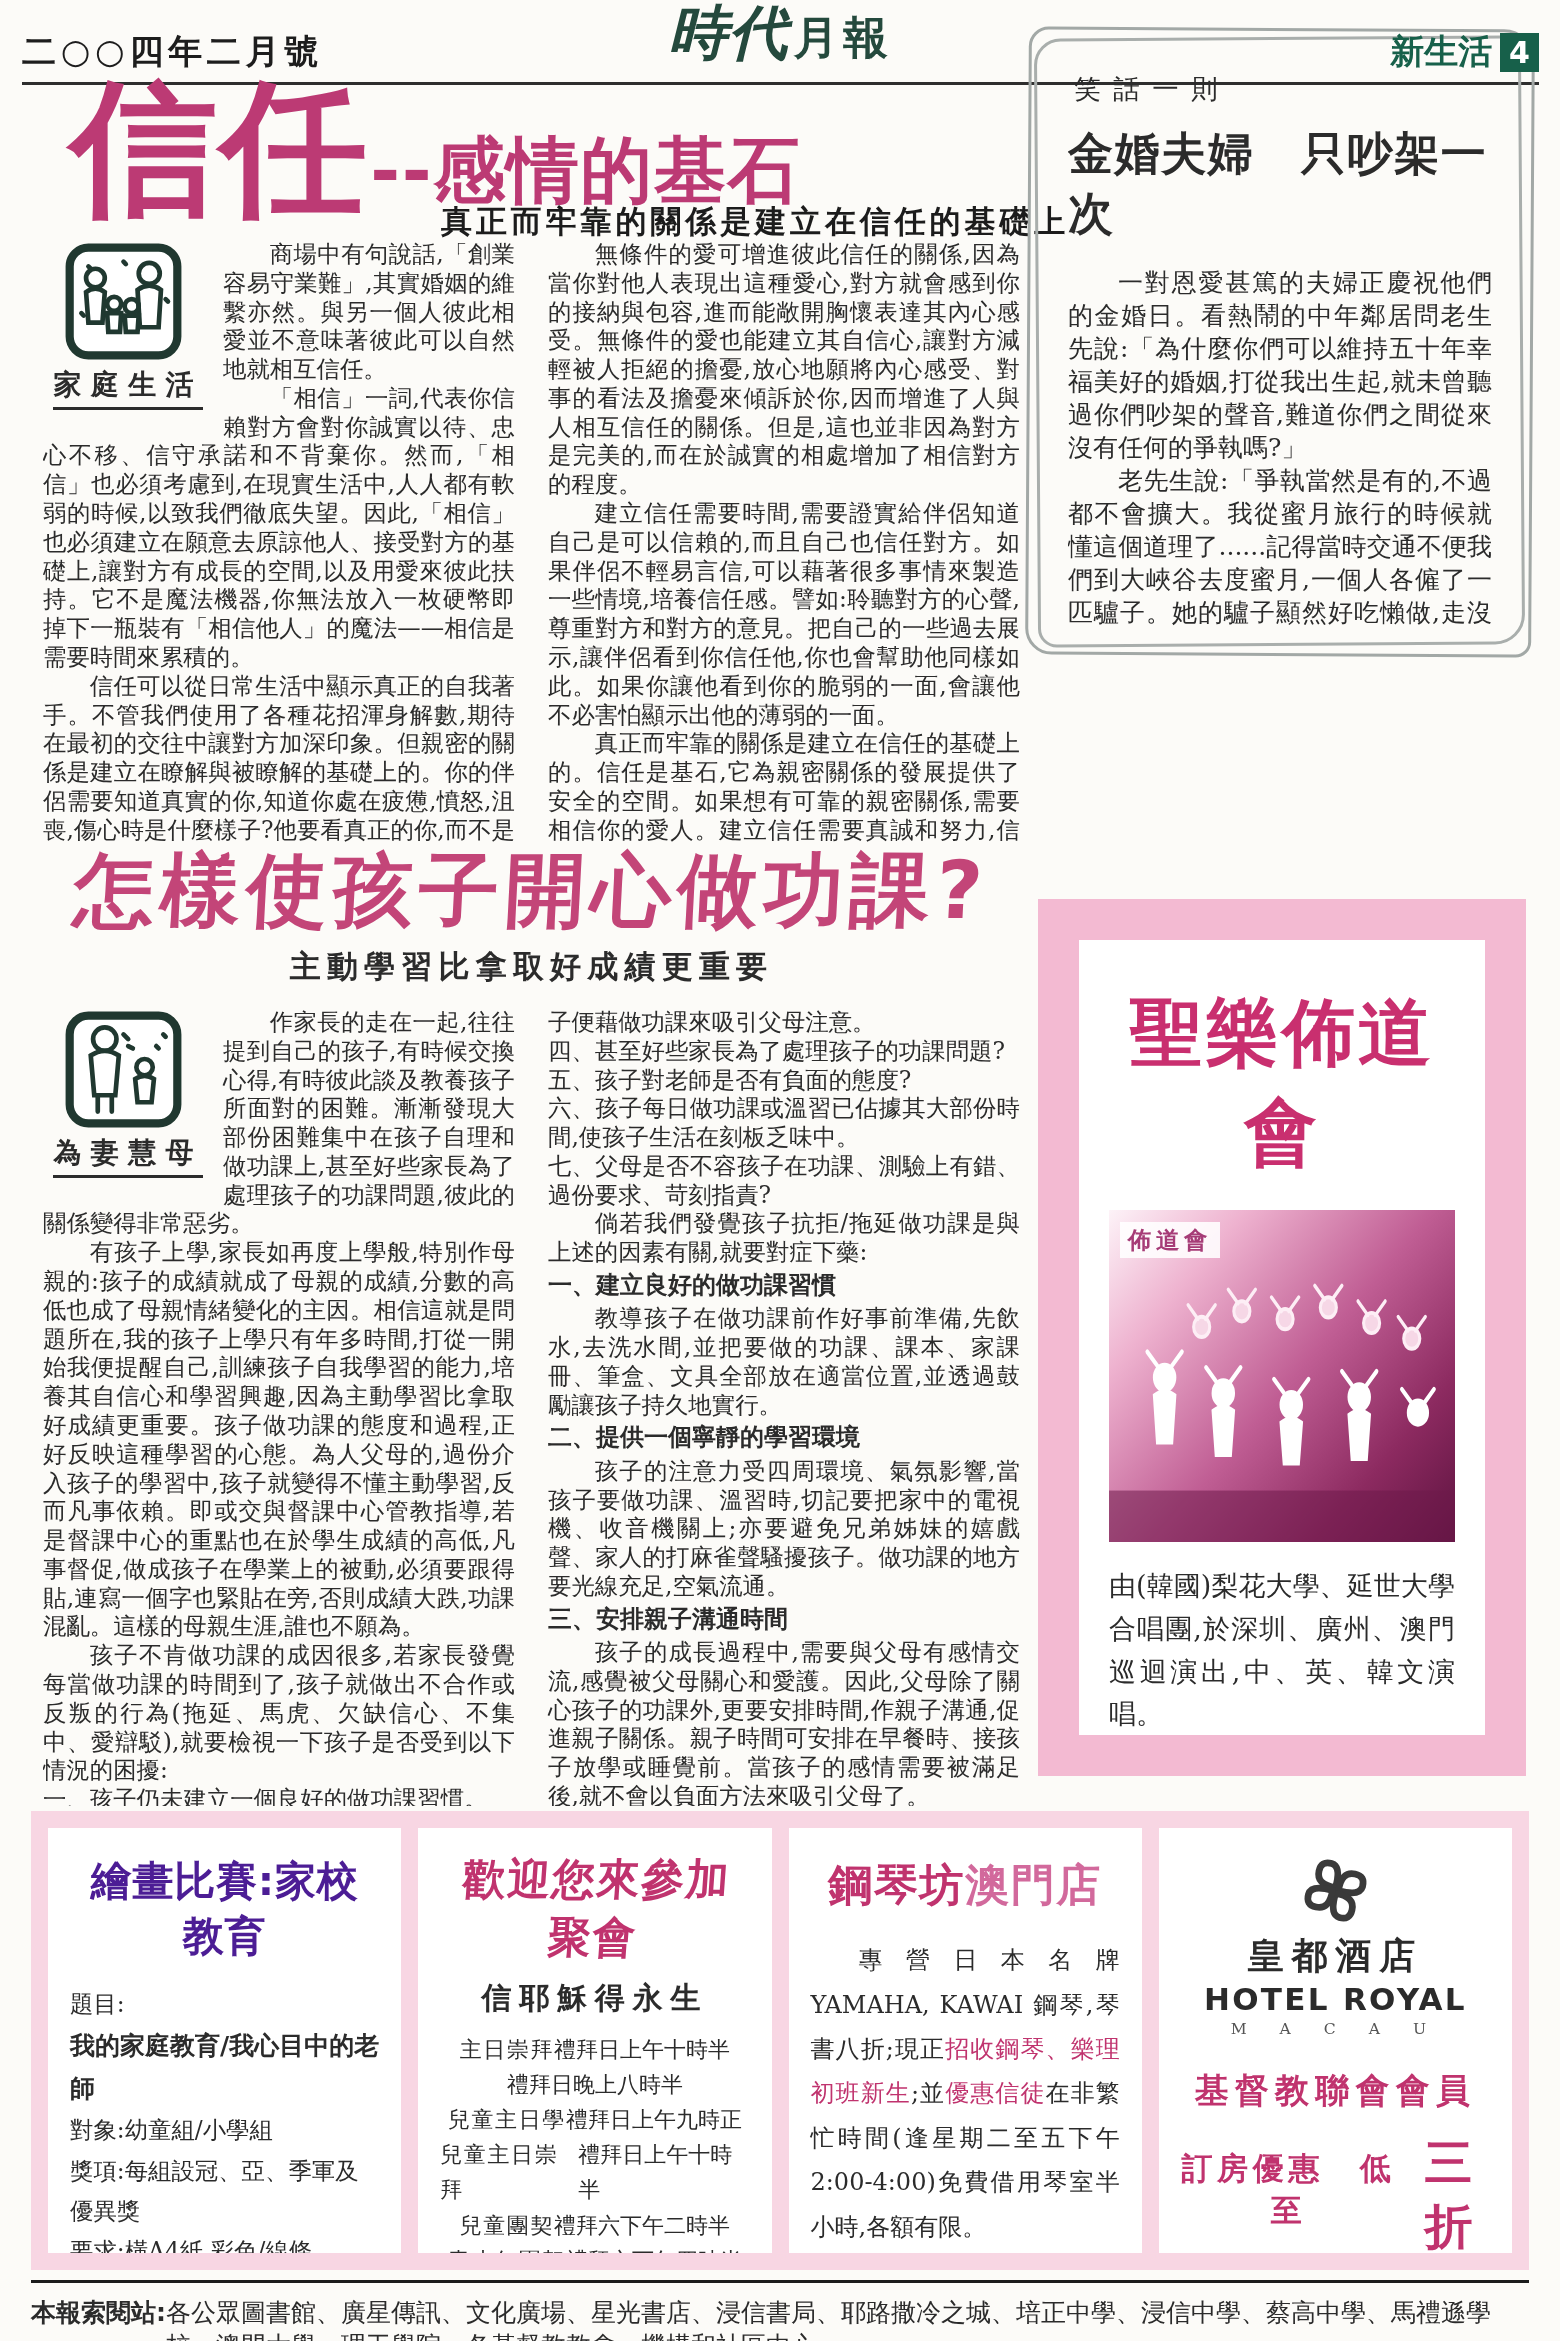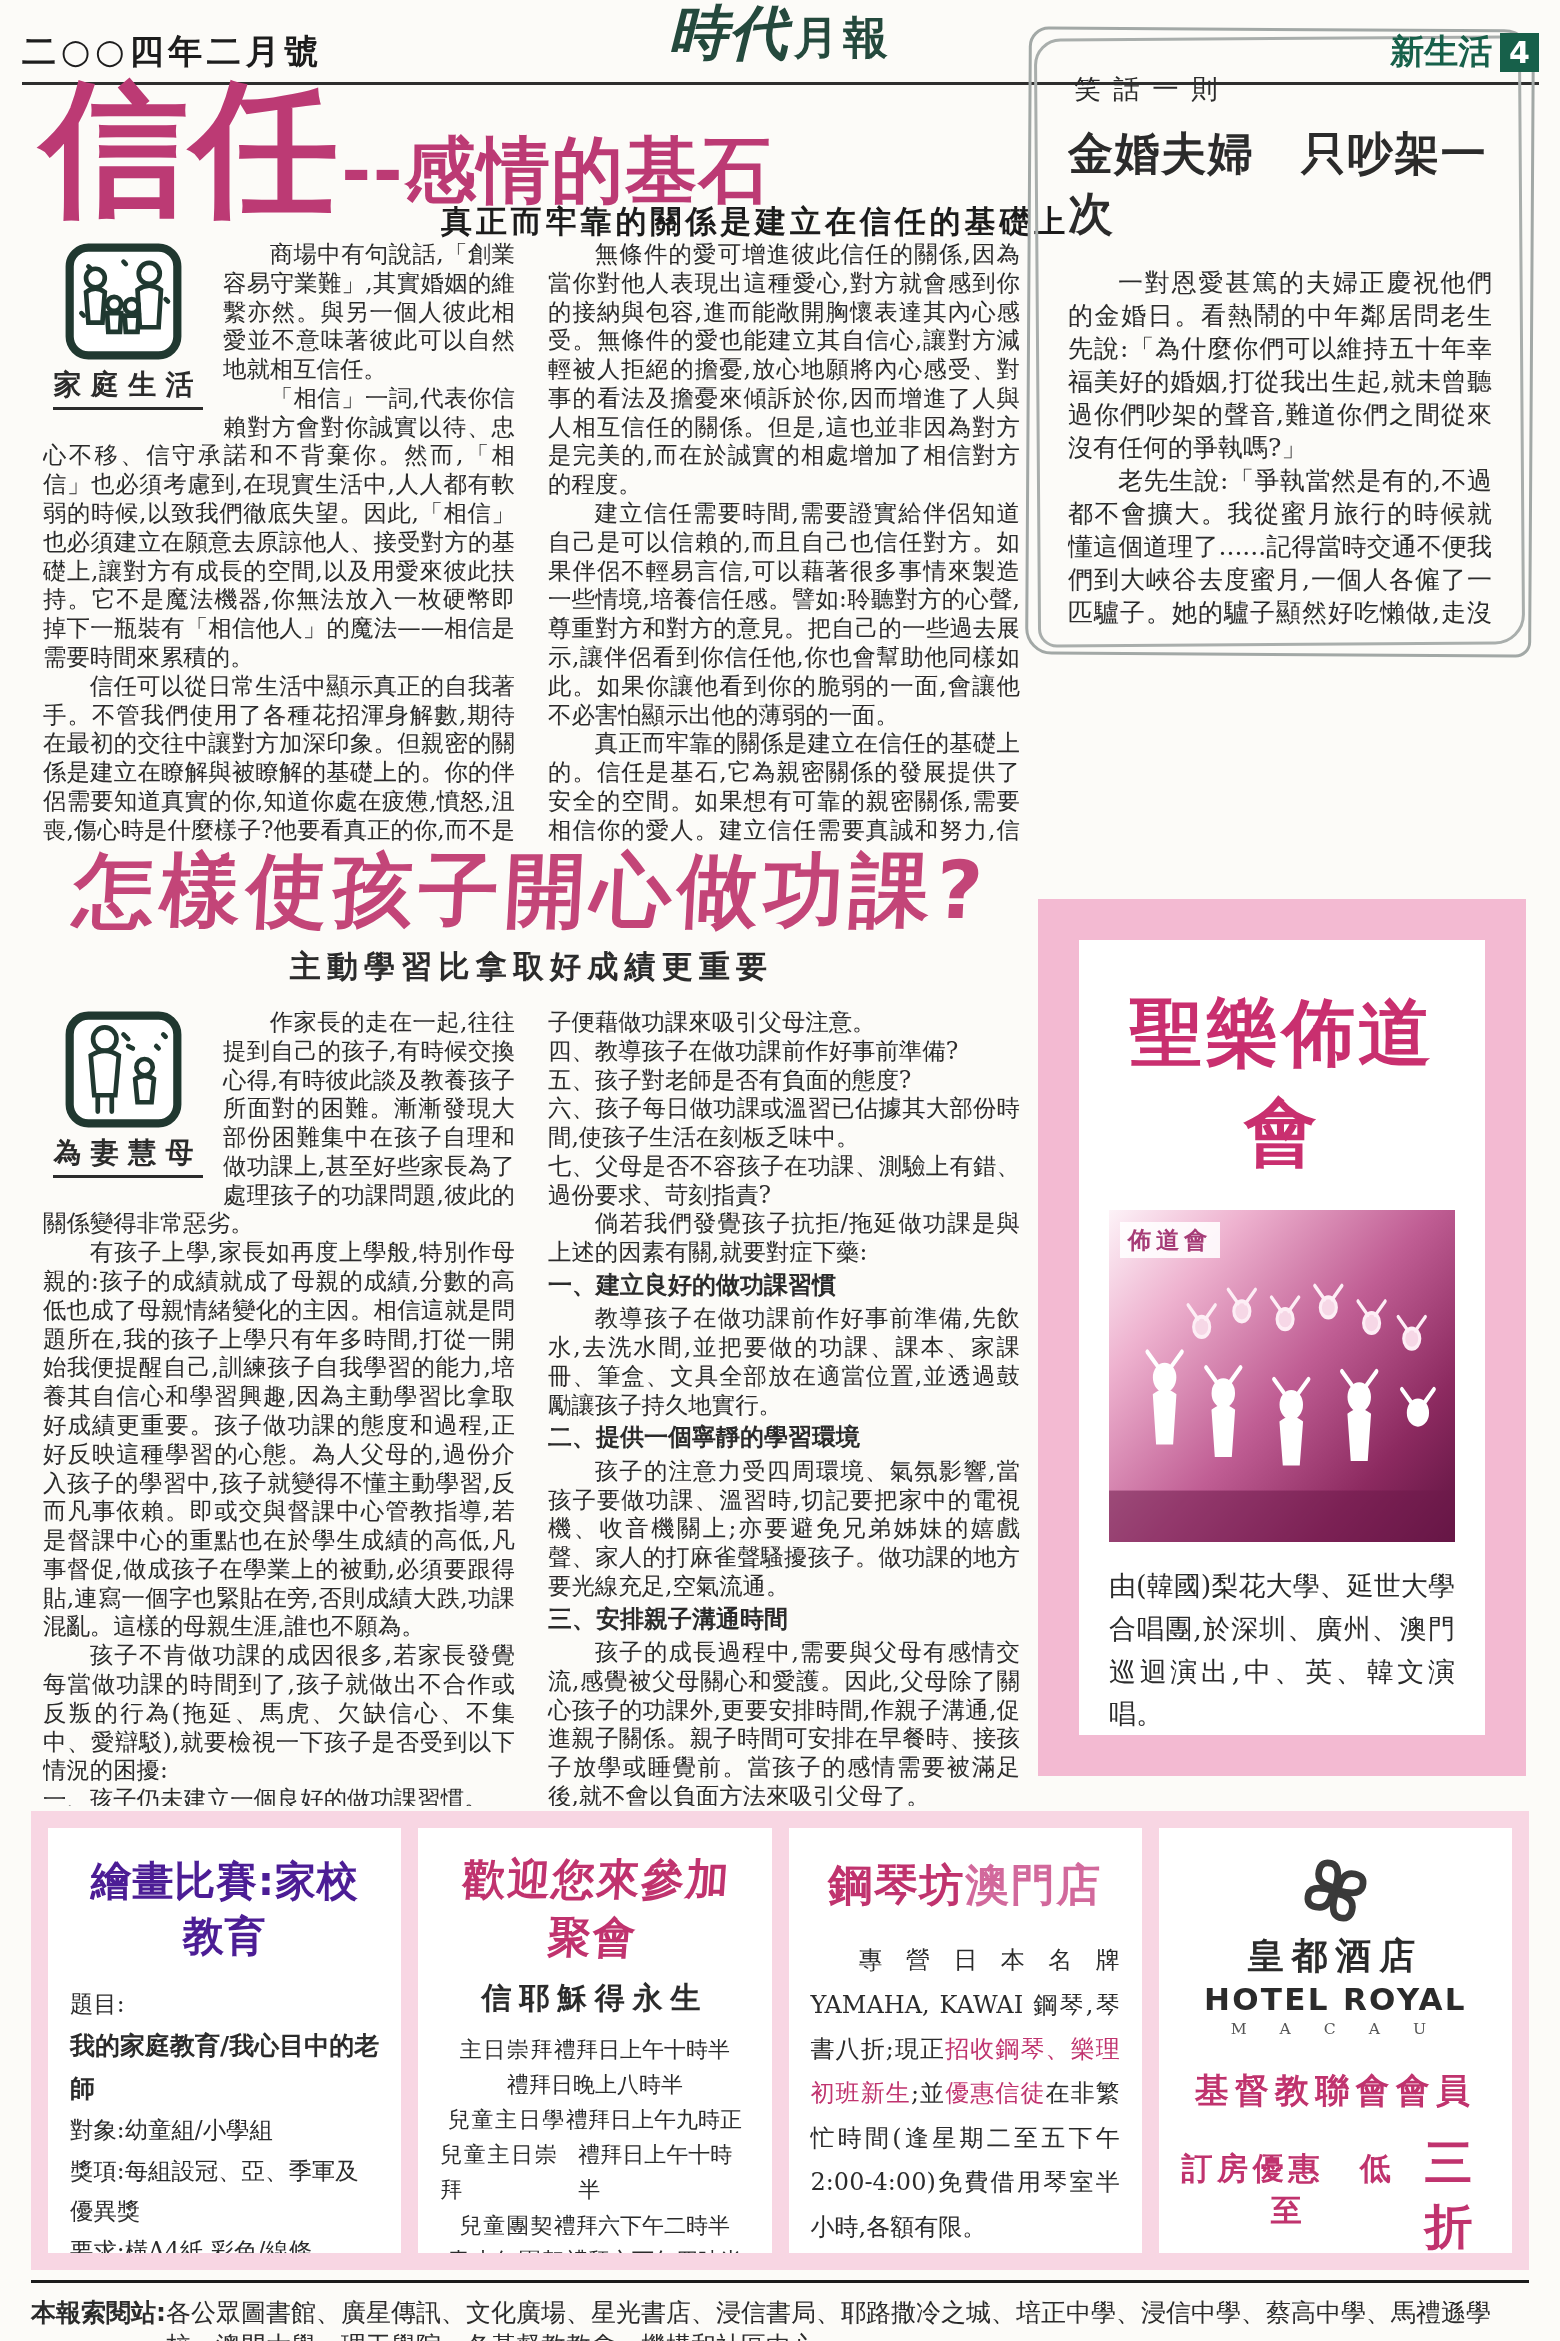--- a/index.html
+++ b/index.html
@@ -17,21 +17,21 @@
   .issue{font-size:34px;font-weight:600;letter-spacing:4.7px;color:#1d1d1d;}
   .masthead{position:absolute;left:0;right:0;text-align:center;bottom:7.8px;color:var(--green);}
   .masthead .script{font-size:59px;font-weight:900;font-style:italic;letter-spacing:1.6px;}
   .masthead .rest{font-size:45px;font-weight:700;letter-spacing:4.7px;}
   .sect{display:flex;align-items:center;gap:7.8px;z-index:2;}
   .sect .nm{font-size:34px;font-weight:800;color:var(--green-box);font-family:"DejaVu Sans","Liberation Sans",sans-serif;}
   .sect .num{width:39px;height:39px;background:var(--green-box);color:#fff;display:flex;
              align-items:center;justify-content:center;font-size:30px;font-weight:800;
              font-family:"DejaVu Sans","Liberation Sans",sans-serif;}
   
-  #a1title{position:absolute;left:41px;top:75px;display:flex;align-items:flex-end;color:var(--magenta);}
+  #a1title{position:absolute;left:70px;top:75px;display:flex;align-items:flex-end;color:var(--magenta);}
   #a1title .big{font-size:147px;line-height:1;font-weight:900;letter-spacing:3.1px;
                 font-family:"DejaVu Sans","Liberation Sans",sans-serif;}
   #a1title .rest{font-size:72px;line-height:1;font-weight:900;padding-bottom:15.6px;letter-spacing:1.6px;
                  font-family:"DejaVu Sans","Liberation Sans",sans-serif;}
   #a1sub{position:absolute;left:441px;top:201px;font-size:31px;font-weight:700;letter-spacing:3.9px;color:#1c1c1c;}
   
   .cols{position:absolute;display:flex;gap:33px;overflow:hidden;}
   #a1cols{left:43px;top:240px;width:977px;height:602px;}
   #a2cols{left:43px;top:1008px;width:977px;height:798px;}
   .col{width:472px;font-size:23.4px;line-height:1.23;}
@@ -199,21 +199,21 @@
       <div>
           <p>作家長的走在一起,往往提到自己的孩子,有時候交換心得,有時彼此談及教養孩子所面對的困難。漸漸發現大部份困難集中在孩子自理和做功課上,甚至好些家長為了處理孩子的功課問題,彼此的關係變得非常惡劣。</p>
           <p>有孩子上學,家長如再度上學般,特別作母親的:孩子的成績就成了母親的成績,分數的高低也成了母親情緒變化的主因。相信這就是問題所在,我的孩子上學只有年多時間,打從一開始我便提醒自己,訓練孩子自我學習的能力,培養其自信心和學習興趣,因為主動學習比拿取好成績更重要。孩子做功課的態度和過程,正好反映這種學習的心態。為人父母的,過份介入孩子的學習中,孩子就變得不懂主動學習,反而凡事依賴。即或交與督課中心管教指導,若是督課中心的重點也在於學生成績的高低,凡事督促,做成孩子在學業上的被動,必須要跟得貼,連寫一個字也緊貼在旁,否則成績大跌,功課混亂。這樣的母親生涯,誰也不願為。</p>
           <p>孩子不肯做功課的成因很多,若家長發覺每當做功課的時間到了,孩子就做出不合作或反叛的行為(拖延、馬虎、欠缺信心、不集中、愛辯駁),就要檢視一下孩子是否受到以下情況的困擾:</p>
           <p class="li">一、孩子仍未建立一個良好的做功課習慣。</p>
         </div>
     </div>
     <div class="col">
       <div>
           <p class="cont">子便藉做功課來吸引父母注意。</p>
-          <p class="li">四、教導孩子在做功課前作好事前準備?</p>
+          <p class="li">四、甚至好些家長為了處理孩子的功課問題?</p>
           <p class="li">五、孩子對老師是否有負面的態度?</p>
           <p class="li">六、孩子每日做功課或溫習已佔據其大部份時間,使孩子生活在刻板乏味中。</p>
           <p class="li">七、父母是否不容孩子在功課、測驗上有錯、過份要求、苛刻指責?</p>
           <p>倘若我們發覺孩子抗拒/拖延做功課是與上述的因素有關,就要對症下藥:</p>
           <p class="subhead">一、建立良好的做功課習慣</p>
           <p>教導孩子在做功課前作好事前準備,先飲水,去洗水間,並把要做的功課、課本、家課冊、筆盒、文具全部放在適當位置,並透過鼓勵讓孩子持久地實行。</p>
           <p class="subhead">二、提供一個寧靜的學習環境</p>
           <p>孩子的注意力受四周環境、氣氛影響,當孩子要做功課、溫習時,切記要把家中的電視機、收音機關上;亦要避免兄弟姊妹的嬉戲聲、家人的打麻雀聲騷擾孩子。做功課的地方要光線充足,空氣流通。</p>
           <p class="subhead">三、安排親子溝通時間</p>
           <p>孩子的成長過程中,需要與父母有感情交流,感覺被父母關心和愛護。因此,父母除了關心孩子的功課外,更要安排時間,作親子溝通,促進親子關係。親子時間可安排在早餐時、接孩子放學或睡覺前。當孩子的感情需要被滿足後,就不會以負面方法來吸引父母了。</p>

